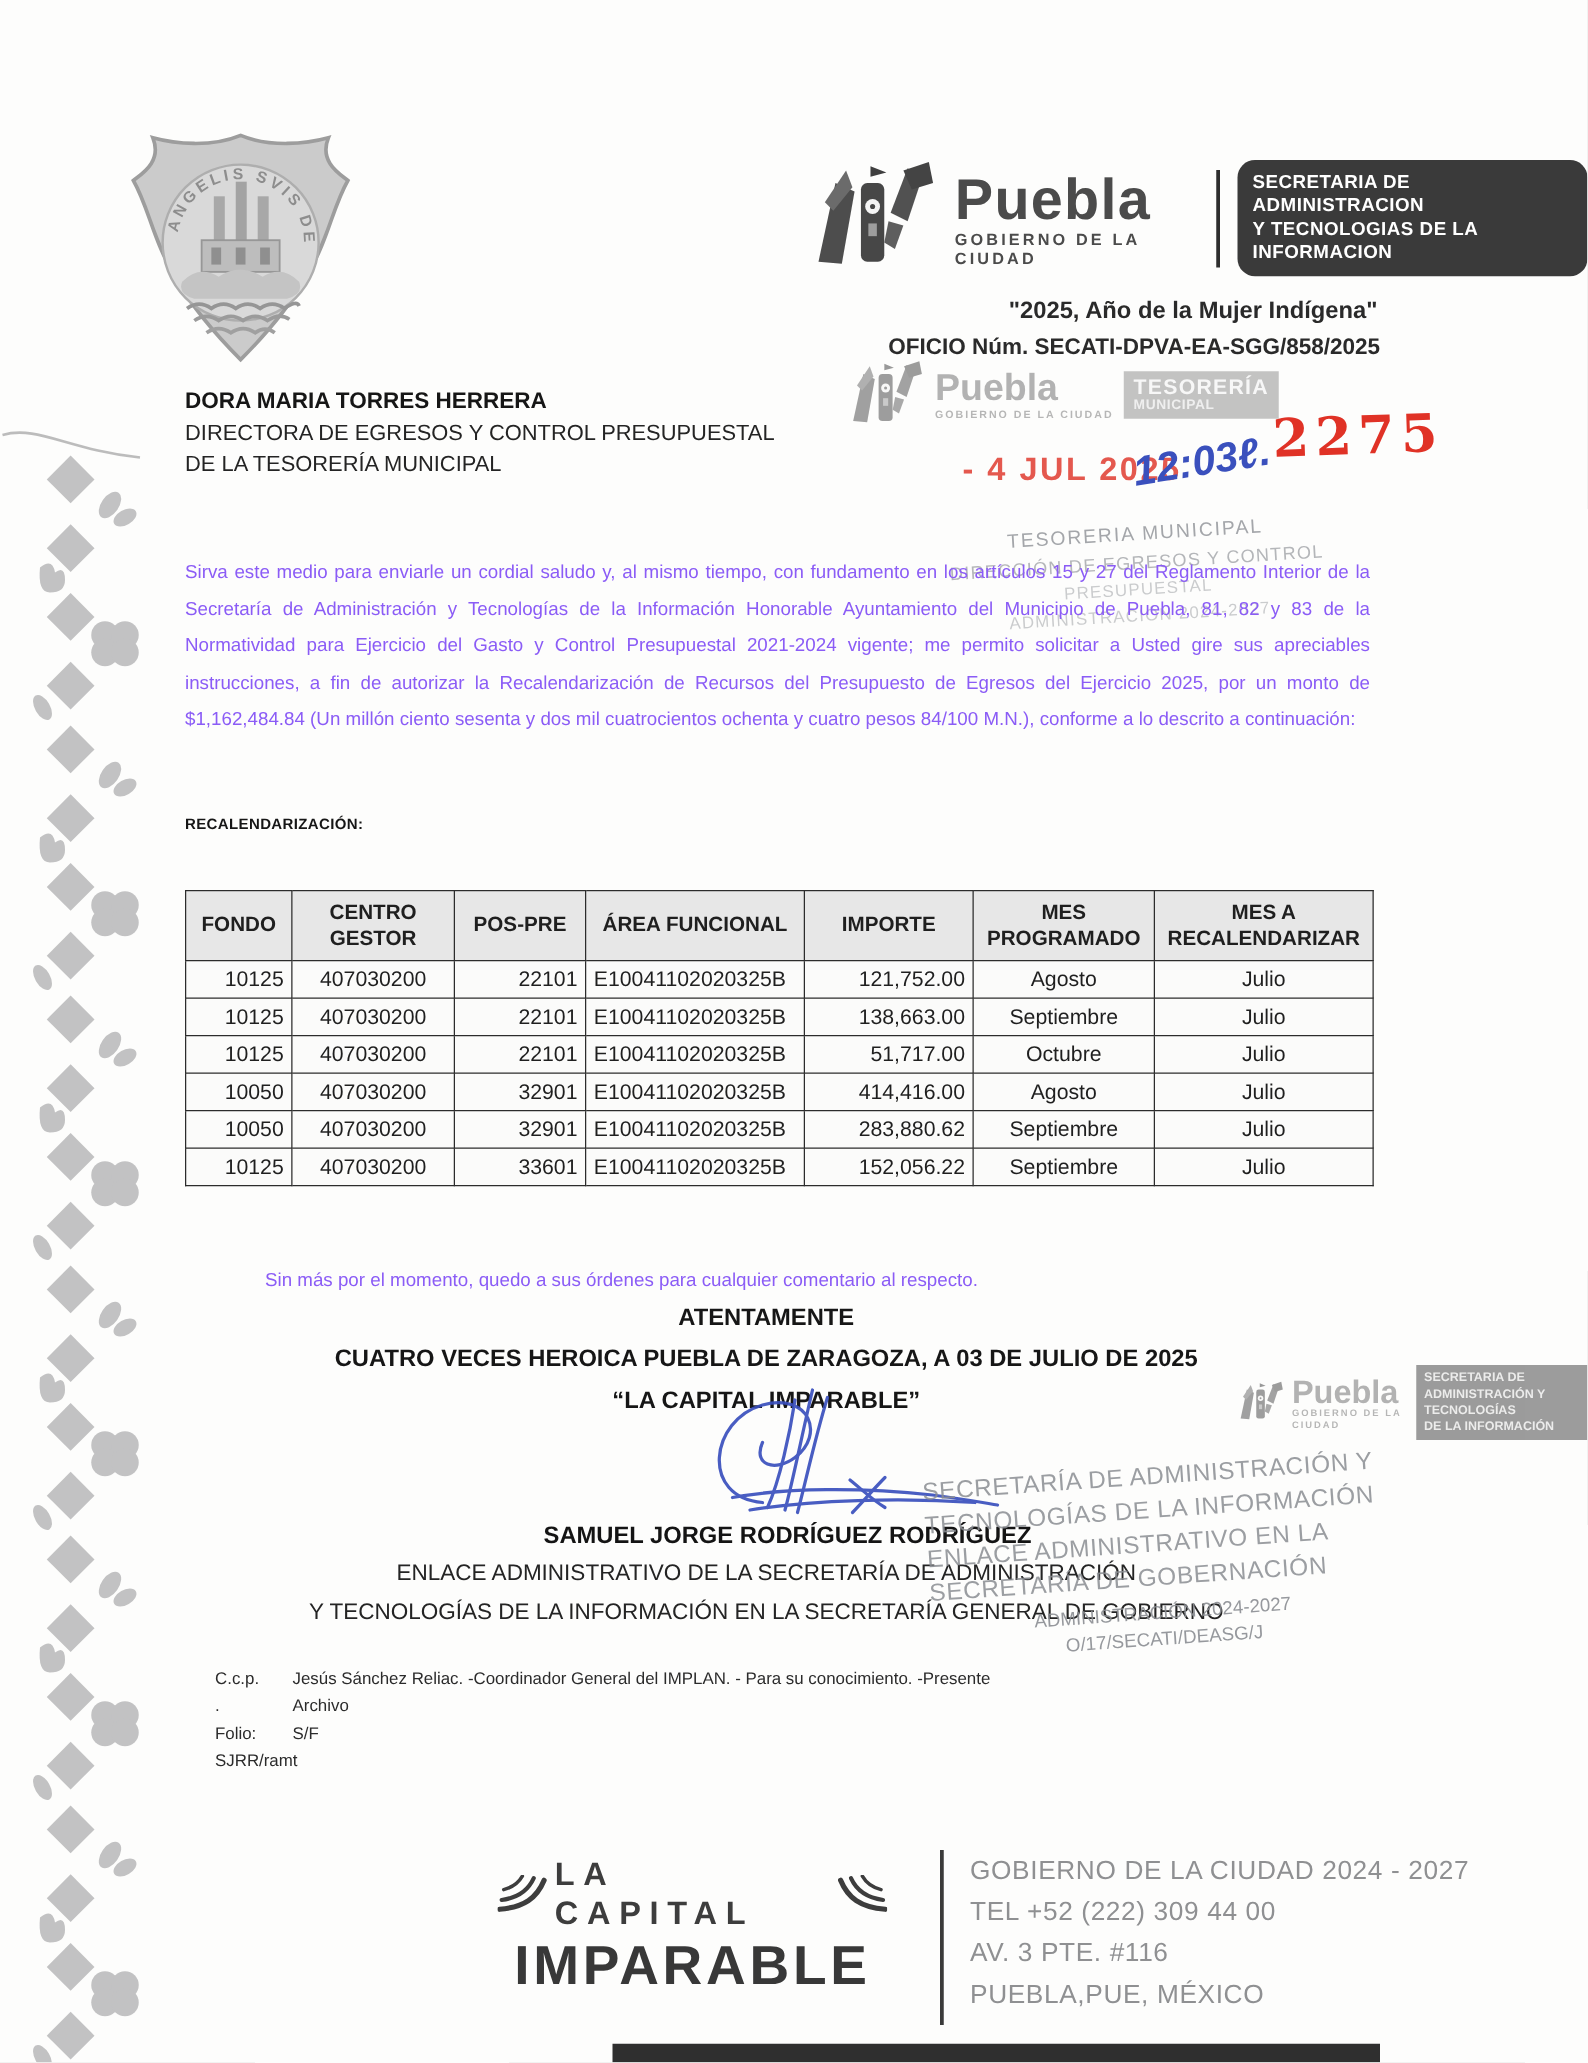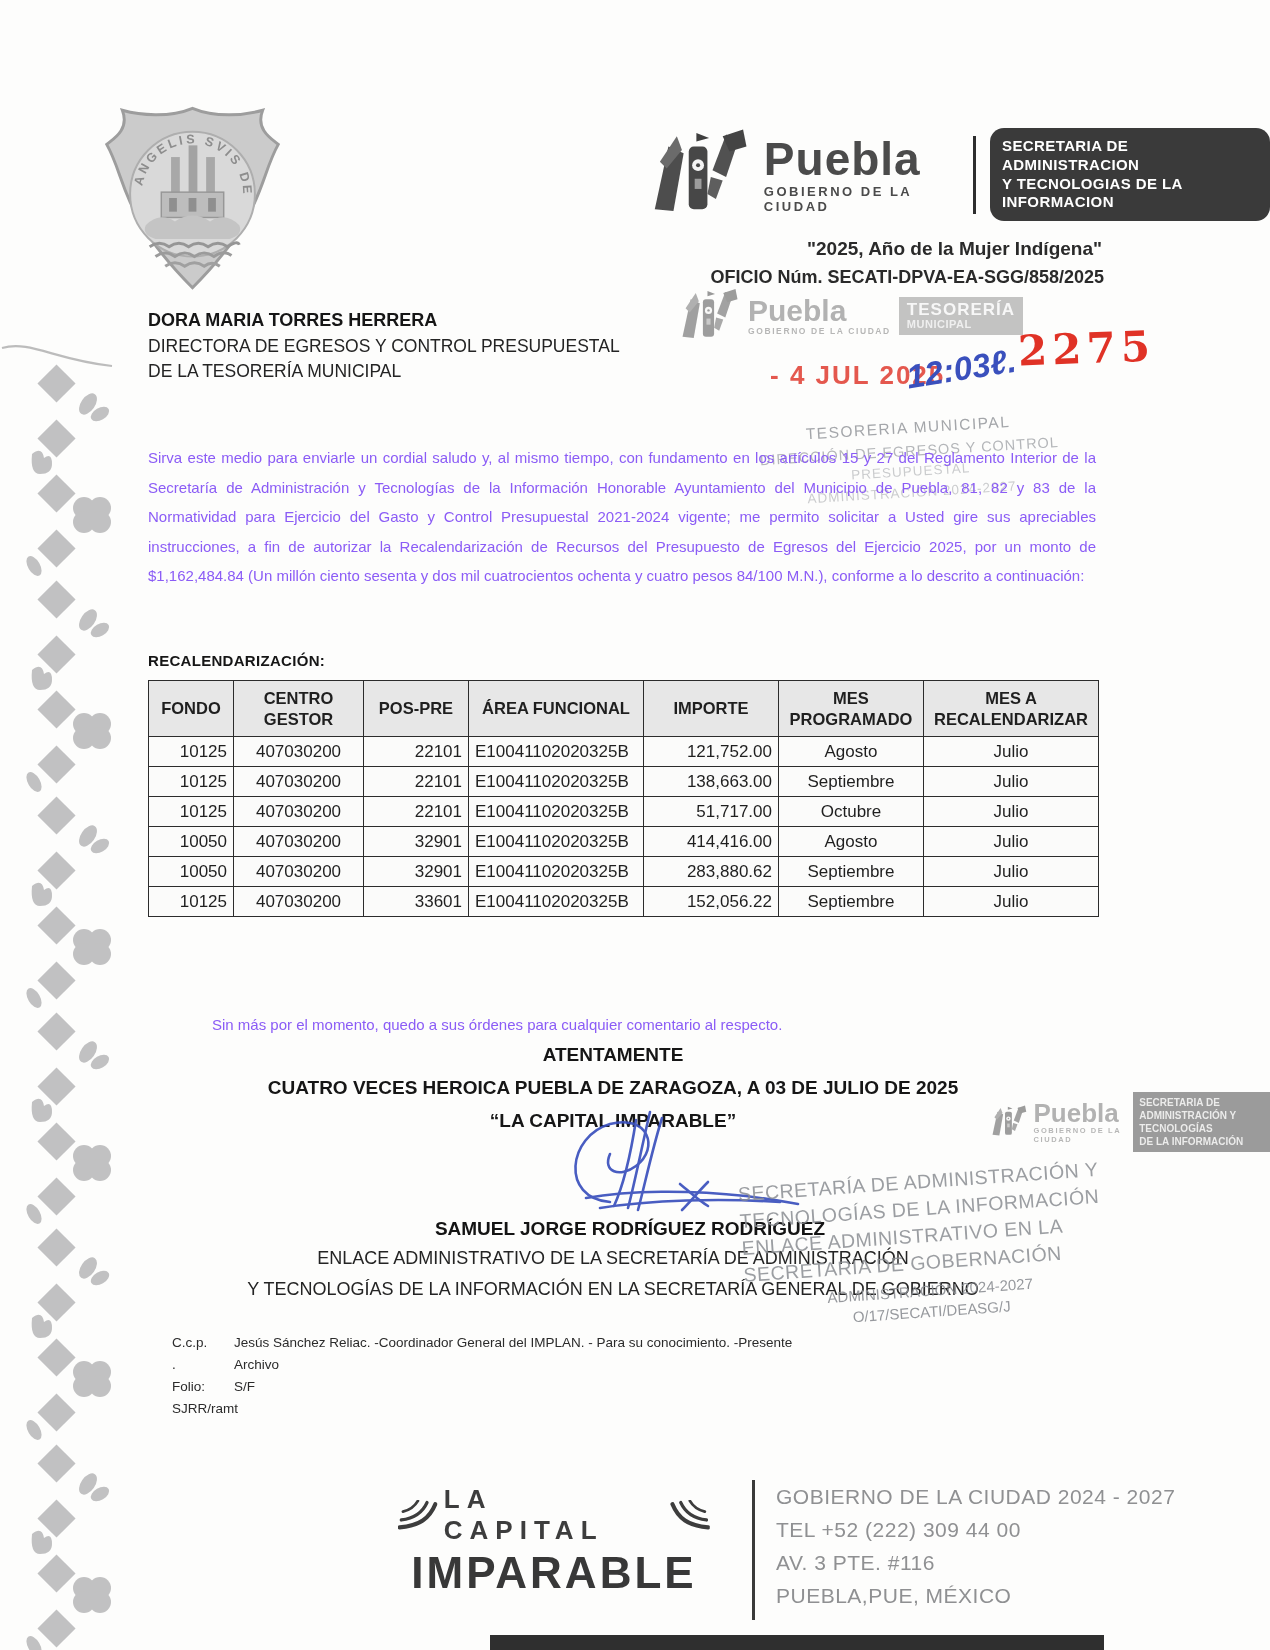--- a/index.html
+++ b/index.html
@@ -29,21 +29,21 @@
              letter-spacing:5px;transform:rotate(-2deg);}
   .gray-stamp{color:#8e9196;text-align:center;transform:rotate(-3.5deg);line-height:1.55;}
   .gray-stamp .g1{font-size:15.5px;letter-spacing:1.5px;opacity:.8;}
   .gray-stamp .g2{font-size:14.5px;letter-spacing:1px;opacity:.65;}
   .gray-stamp .g3{font-size:13.5px;letter-spacing:1px;opacity:.45;}
 
   
   .recipient{font-size:17.5px;line-height:25.5px;color:#242424;}
   .recipient .name{font-weight:800;font-size:18px;color:#161616;}
   .bodytext{font-size:15px;line-height:29.5px;text-align:justify;color:#8b5cf6;}
-  .recal-label{font-weight:800;font-size:15px;letter-spacing:.3px;color:#161616;}
+  .recal-label{font-weight:800;font-size:12px;letter-spacing:.3px;color:#161616;}
 
   
   table.recal{border-collapse:collapse;width:950px;table-layout:fixed;}
   table.recal th,table.recal td{border:1.6px solid #2c2c2c;font-size:17px;color:#1f1f1f;}
   table.recal th{background:#e7e7e7;font-weight:800;font-size:16.5px;text-align:center;
                  padding:7px 4px;line-height:1.25;}
   table.recal td{padding:4.5px 6px;background:#fbfbfa;}
   td.c0{text-align:right;padding-right:16px;}
   td.c1{text-align:center;}
   td.c2{text-align:right;padding-right:12px;}
@@ -195,21 +195,21 @@
   <div class="abs recipient" style="left:148px;top:308px">
     <div class="name">DORA MARIA TORRES HERRERA</div>
     <div>DIRECTORA DE EGRESOS Y CONTROL PRESUPUESTAL</div>
     <div>DE LA TESORERÍA MUNICIPAL</div>
   </div>
 
   <div class="abs bodytext" style="left:148px;top:443px;width:948px">Sirva este medio para enviarle un cordial saludo y, al mismo tiempo, con fundamento en los artículos 15 y 27 del Reglamento Interior de la Secretaría de Administración y Tecnologías de la Información Honorable Ayuntamiento del Municipio de Puebla,  81, 82 y 83 de la Normatividad para Ejercicio del Gasto y Control Presupuestal 2021-2024 vigente; me permito solicitar a Usted gire sus apreciables instrucciones, a fin de autorizar la Recalendarización de Recursos del Presupuesto de Egresos del Ejercicio 2025, por un monto de $1,162,484.84 (Un millón ciento sesenta y dos mil cuatrocientos ochenta y cuatro pesos 84/100 M.N.), conforme a lo descrito a continuación:</div>
 
   <div class="abs recal-label" style="left:148px;top:652px">RECALENDARIZACIÓN:</div>
 
-  <table class="recal abs" style="left:148px;top:680px">
+  <table class="recal abs" style="left:148px;top:712px">
     <colgroup>
       <col style="width:85px">
         <col style="width:130px">
         <col style="width:105px">
       <col style="width:175px">
         <col style="width:135px">
         <col style="width:145px">
         <col style="width:175px">
     </colgroup>
     <thead>

